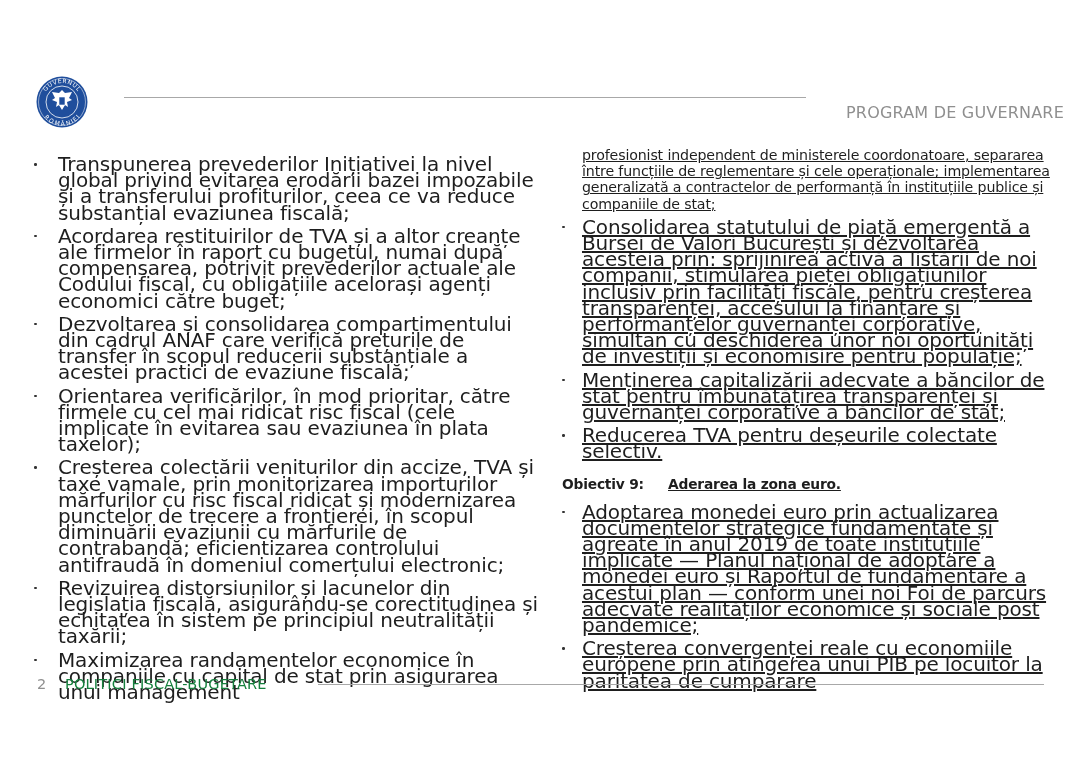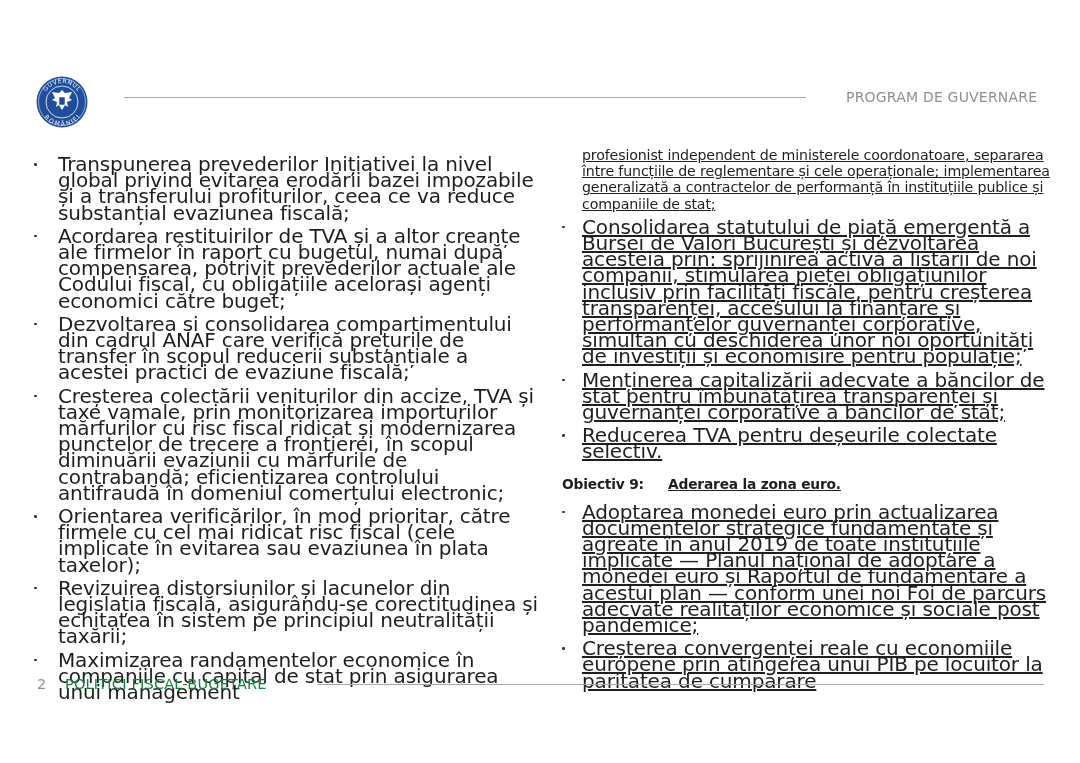--- a/index.html
+++ b/index.html
@@ -3,21 +3,21 @@
   <meta charset="utf-8">
   <style>
     html, body { margin: 0; padding: 0; background: #ffffff; }
     body {
       width: 1080px; height: 763px; position: relative; overflow: hidden;
       font-family: "DejaVu Sans", sans-serif; color: #1e1e1e;
     }
     .logo { position: absolute; left: 36px; top: 76px; width: 52px; height: 52px; }
     .header-line { position: absolute; left: 124px; top: 97px; width: 682px; height: 0; border-top: 1.5px solid #a8a8a8; }
     .header-title {
-      position: absolute; left: 846px; top: 89px; font-size: 14px; color: #8f8f8f;
+      position: absolute; left: 846px; top: 103px; font-size: 16px; color: #8f8f8f;
       letter-spacing: 0.2px; white-space: nowrap;
     }
     .col { position: absolute; top: 147px; }
     .col-left { left: 34px; width: 510px; top: 156px; }
     .col-right { left: 562px; width: 490px; text-decoration: underline; }
     ul.items { list-style: none; margin: 0; padding: 0; }
     ul.items li {
       position: relative; padding-left: 24px; font-size: 20px; line-height: 16.2px;
       margin-bottom: 7px; letter-spacing: -0.15px;
     }
@@ -59,22 +59,22 @@
   </svg>
 </div>
 <div class="header-line"></div>
 <div class="header-title">PROGRAM DE GUVERNARE</div>
 
 <div class="col col-left">
   <ul class="items">
     <li><span class="dot"></span><span>Transpunerea prevederilor Inițiativei la nivel global privind evitarea erodării bazei impozabile și a transferului profiturilor, ceea ce va reduce substanțial evaziunea fiscală;</span></li>
     <li><span class="dot"></span><span>Acordarea restituirilor de TVA și a altor creanțe ale firmelor în raport cu bugetul, numai după compensarea, potrivit prevederilor actuale ale Codului fiscal, cu obligațiile acelorași agenți economici către buget;</span></li>
     <li><span class="dot"></span><span>Dezvoltarea și consolidarea compartimentului din cadrul ANAF care verifică prețurile de transfer în scopul reducerii substanțiale a acestei practici de evaziune fiscală;</span></li>
+    <li><span class="dot"></span><span>Orientarea verificărilor, în mod prioritar, către firmele cu cel mai ridicat risc fiscal (cele implicate în evitarea sau evaziunea în plata taxelor);</span></li>
     <li><span class="dot"></span><span>Creșterea colectării veniturilor din accize, TVA și taxe vamale, prin monitorizarea importurilor mărfurilor cu risc fiscal ridicat și modernizarea punctelor de trecere a frontierei, în scopul diminuării evaziunii cu mărfurile de contrabandă; eficientizarea controlului antifraudă în domeniul comerțului electronic;</span></li>
-    <li><span class="dot"></span><span>Orientarea verificărilor, în mod prioritar, către firmele cu cel mai ridicat risc fiscal (cele implicate în evitarea sau evaziunea în plata taxelor);</span></li>
     <li><span class="dot"></span><span>Revizuirea distorsiunilor și lacunelor din legislația fiscală, asigurându-se corectitudinea și echitatea în sistem pe principiul neutralității taxării;</span></li>
     <li><span class="dot"></span><span>Maximizarea randamentelor economice în companiile cu capital de stat prin asigurarea unui management</span></li>
   </ul>
 </div>
 
 <div class="col col-right">
   <div class="cont">profesionist independent de ministerele coordonatoare, separarea între funcțiile de reglementare și cele operaționale; implementarea generalizată a contractelor de performanță în instituțiile publice și companiile de stat;</div>
   <ul class="items">
     <li><span class="dot"></span><span>Consolidarea statutului de piață emergentă a Bursei de Valori București și dezvoltarea acesteia prin: sprijinirea activă a listării de noi companii, stimularea pieței obligațiunilor inclusiv prin facilități fiscale, pentru creșterea transparenței, accesului la finanțare și performanțelor guvernanței corporative, simultan cu deschiderea unor noi oportunități de investiții și economisire pentru populație;</span></li>
     <li><span class="dot"></span><span>Menținerea capitalizării adecvate a băncilor de stat pentru îmbunătățirea transparenței și guvernanței corporative a băncilor de stat;</span></li>

